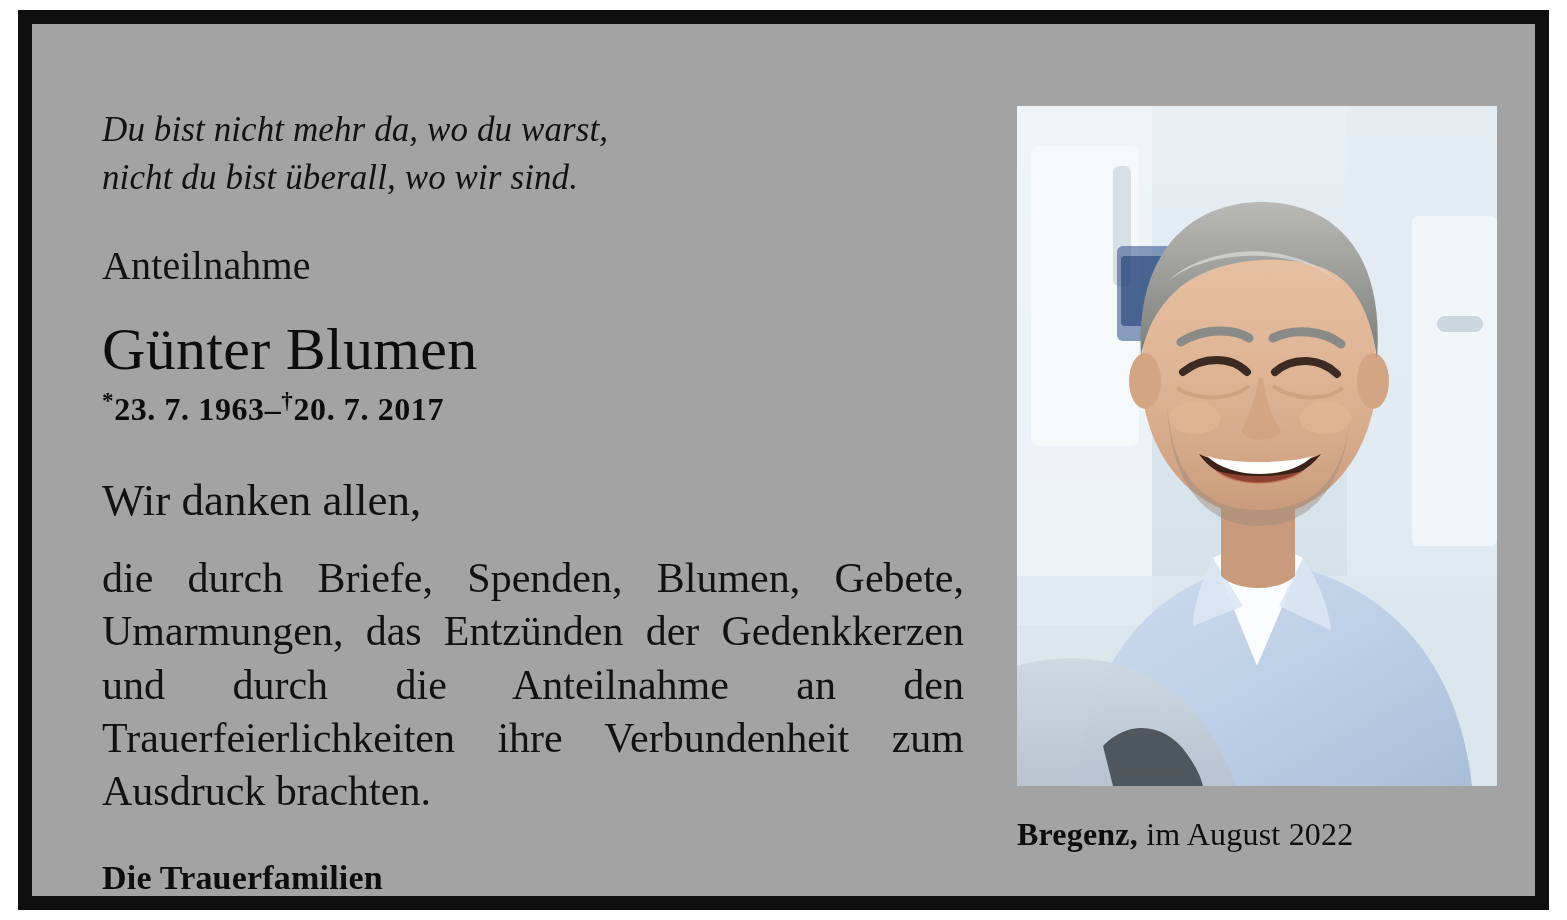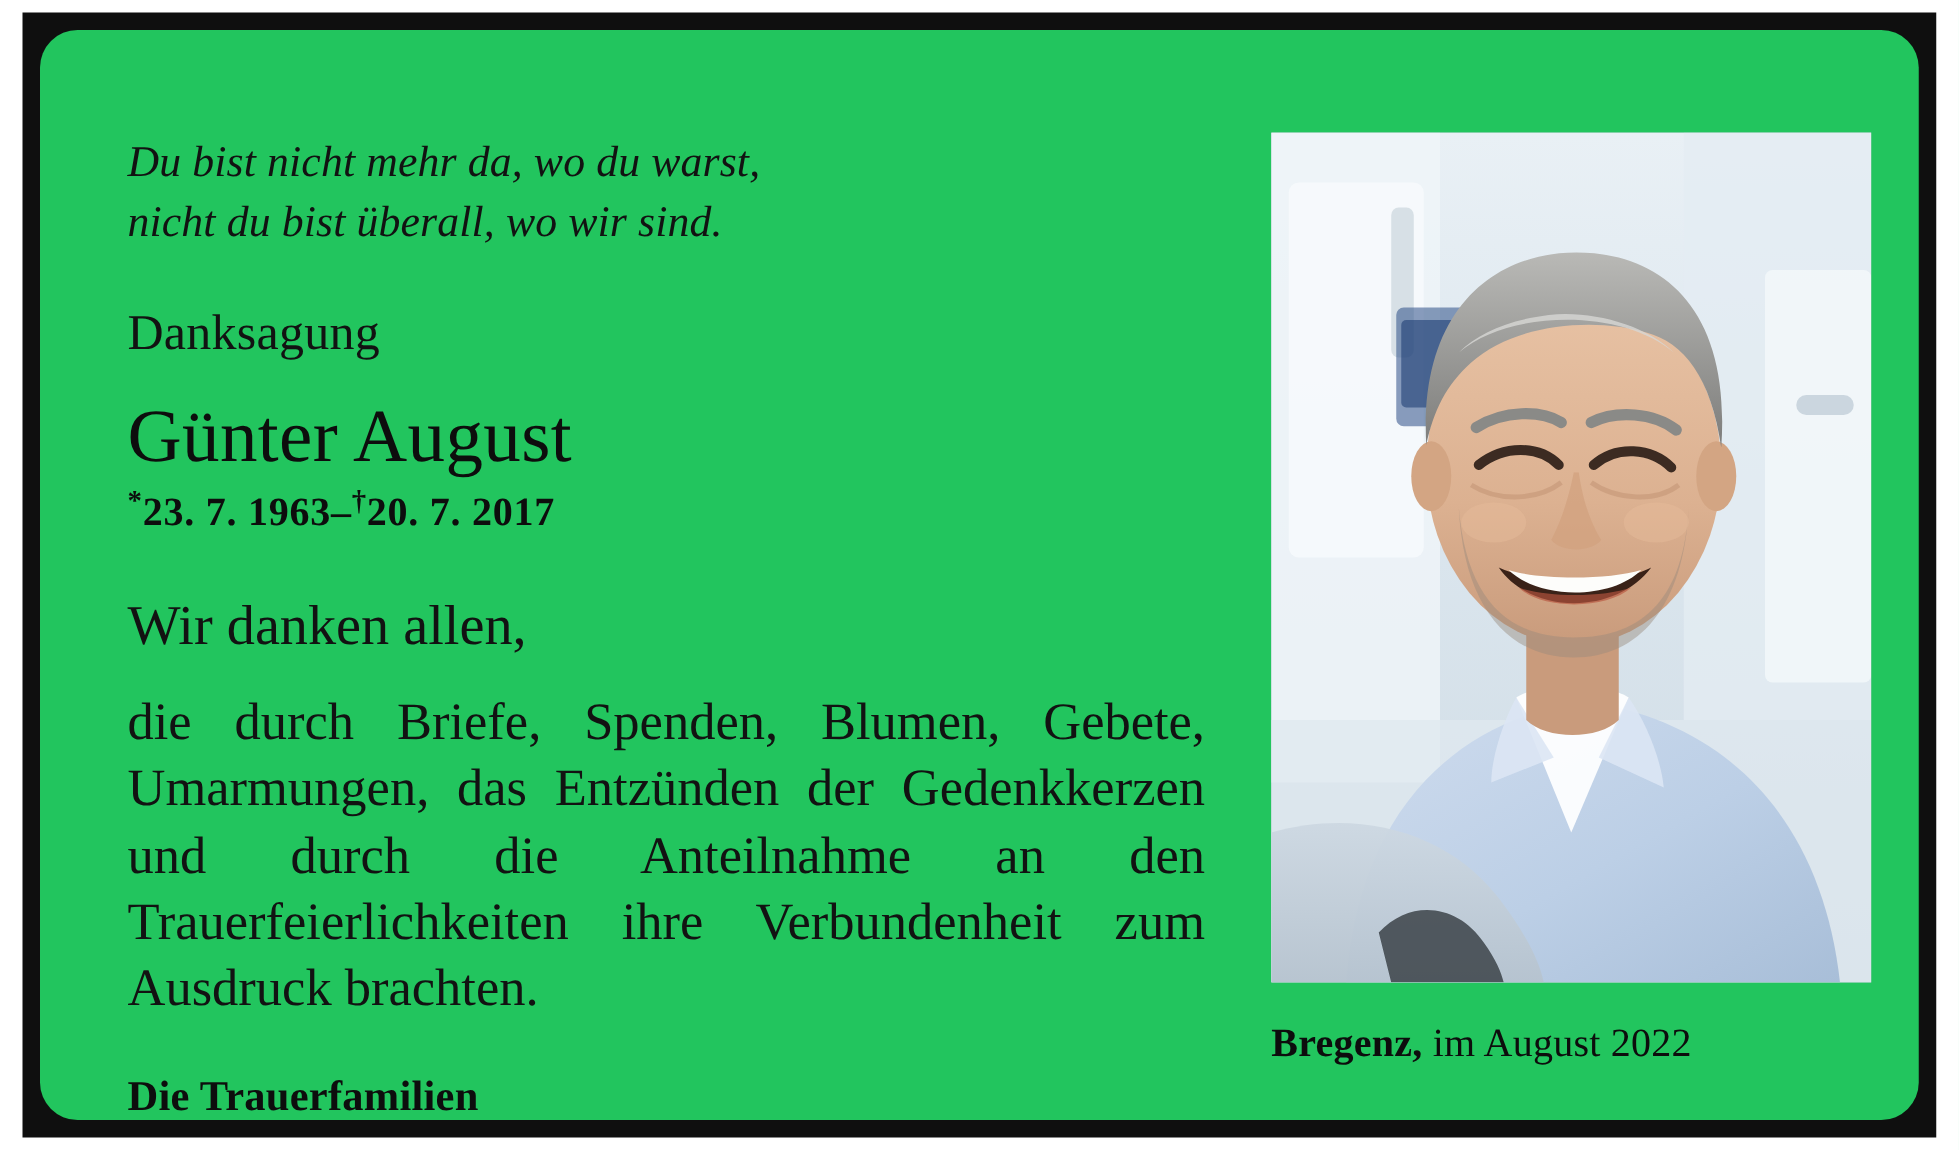--- a/index.html
+++ b/index.html
@@ -25,23 +25,22 @@
     height: 900px;
     background: #0f0f0f;
     box-sizing: border-box;
   }
   .frame-inner {
     position: absolute;
     left: 14px;
     top: 14px;
     right: 14px;
     bottom: 14px;
-    background: #22c55e;
-    box-sizing: border-box;
-    border-radius: 30px;
+    background: #a3a3a3;
+    box-sizing: border-box;
   }
   .content {
     position: absolute;
     left: 0; top: 0; right: 0; bottom: 0;
     box-sizing: border-box;
     padding: 52px 58px 40px 58px;
   }
   .col-left {
     position: absolute;
     left: 70px;
@@ -134,23 +133,23 @@
   <div class="frame-outer">
     <div class="frame-inner">
       <div class="content">
 
         <div class="col-left">
           <div class="motto">
             <span class="l1">Du bist nicht mehr da, wo du warst,</span>
             <span class="l2">nicht du bist überall, wo wir sind.</span>
           </div>
 
-          <div class="danksagung">Danksagung</div>
-
-          <div class="name">Günter August</div>
+          <div class="danksagung">Anteilnahme</div>
+
+          <div class="name">Günter Blumen</div>
 
           <div class="dates">
             <sup>*</sup><span>23. 7. 1963</span><span>–</span><sup>†</sup><span>20. 7. 2017</span>
           </div>
 
           <div class="thanks-lead">Wir danken allen,</div>
 
           <div class="thanks-body">die durch Briefe, Spenden, Blumen, Gebete, Umarmungen, das Entzünden der Gedenkkerzen und durch die Anteilnahme an den Trauerfeierlichkeiten ihre Verbundenheit zum Ausdruck brachten.</div>
 
           <div class="family">Die Trauerfamilien</div>

